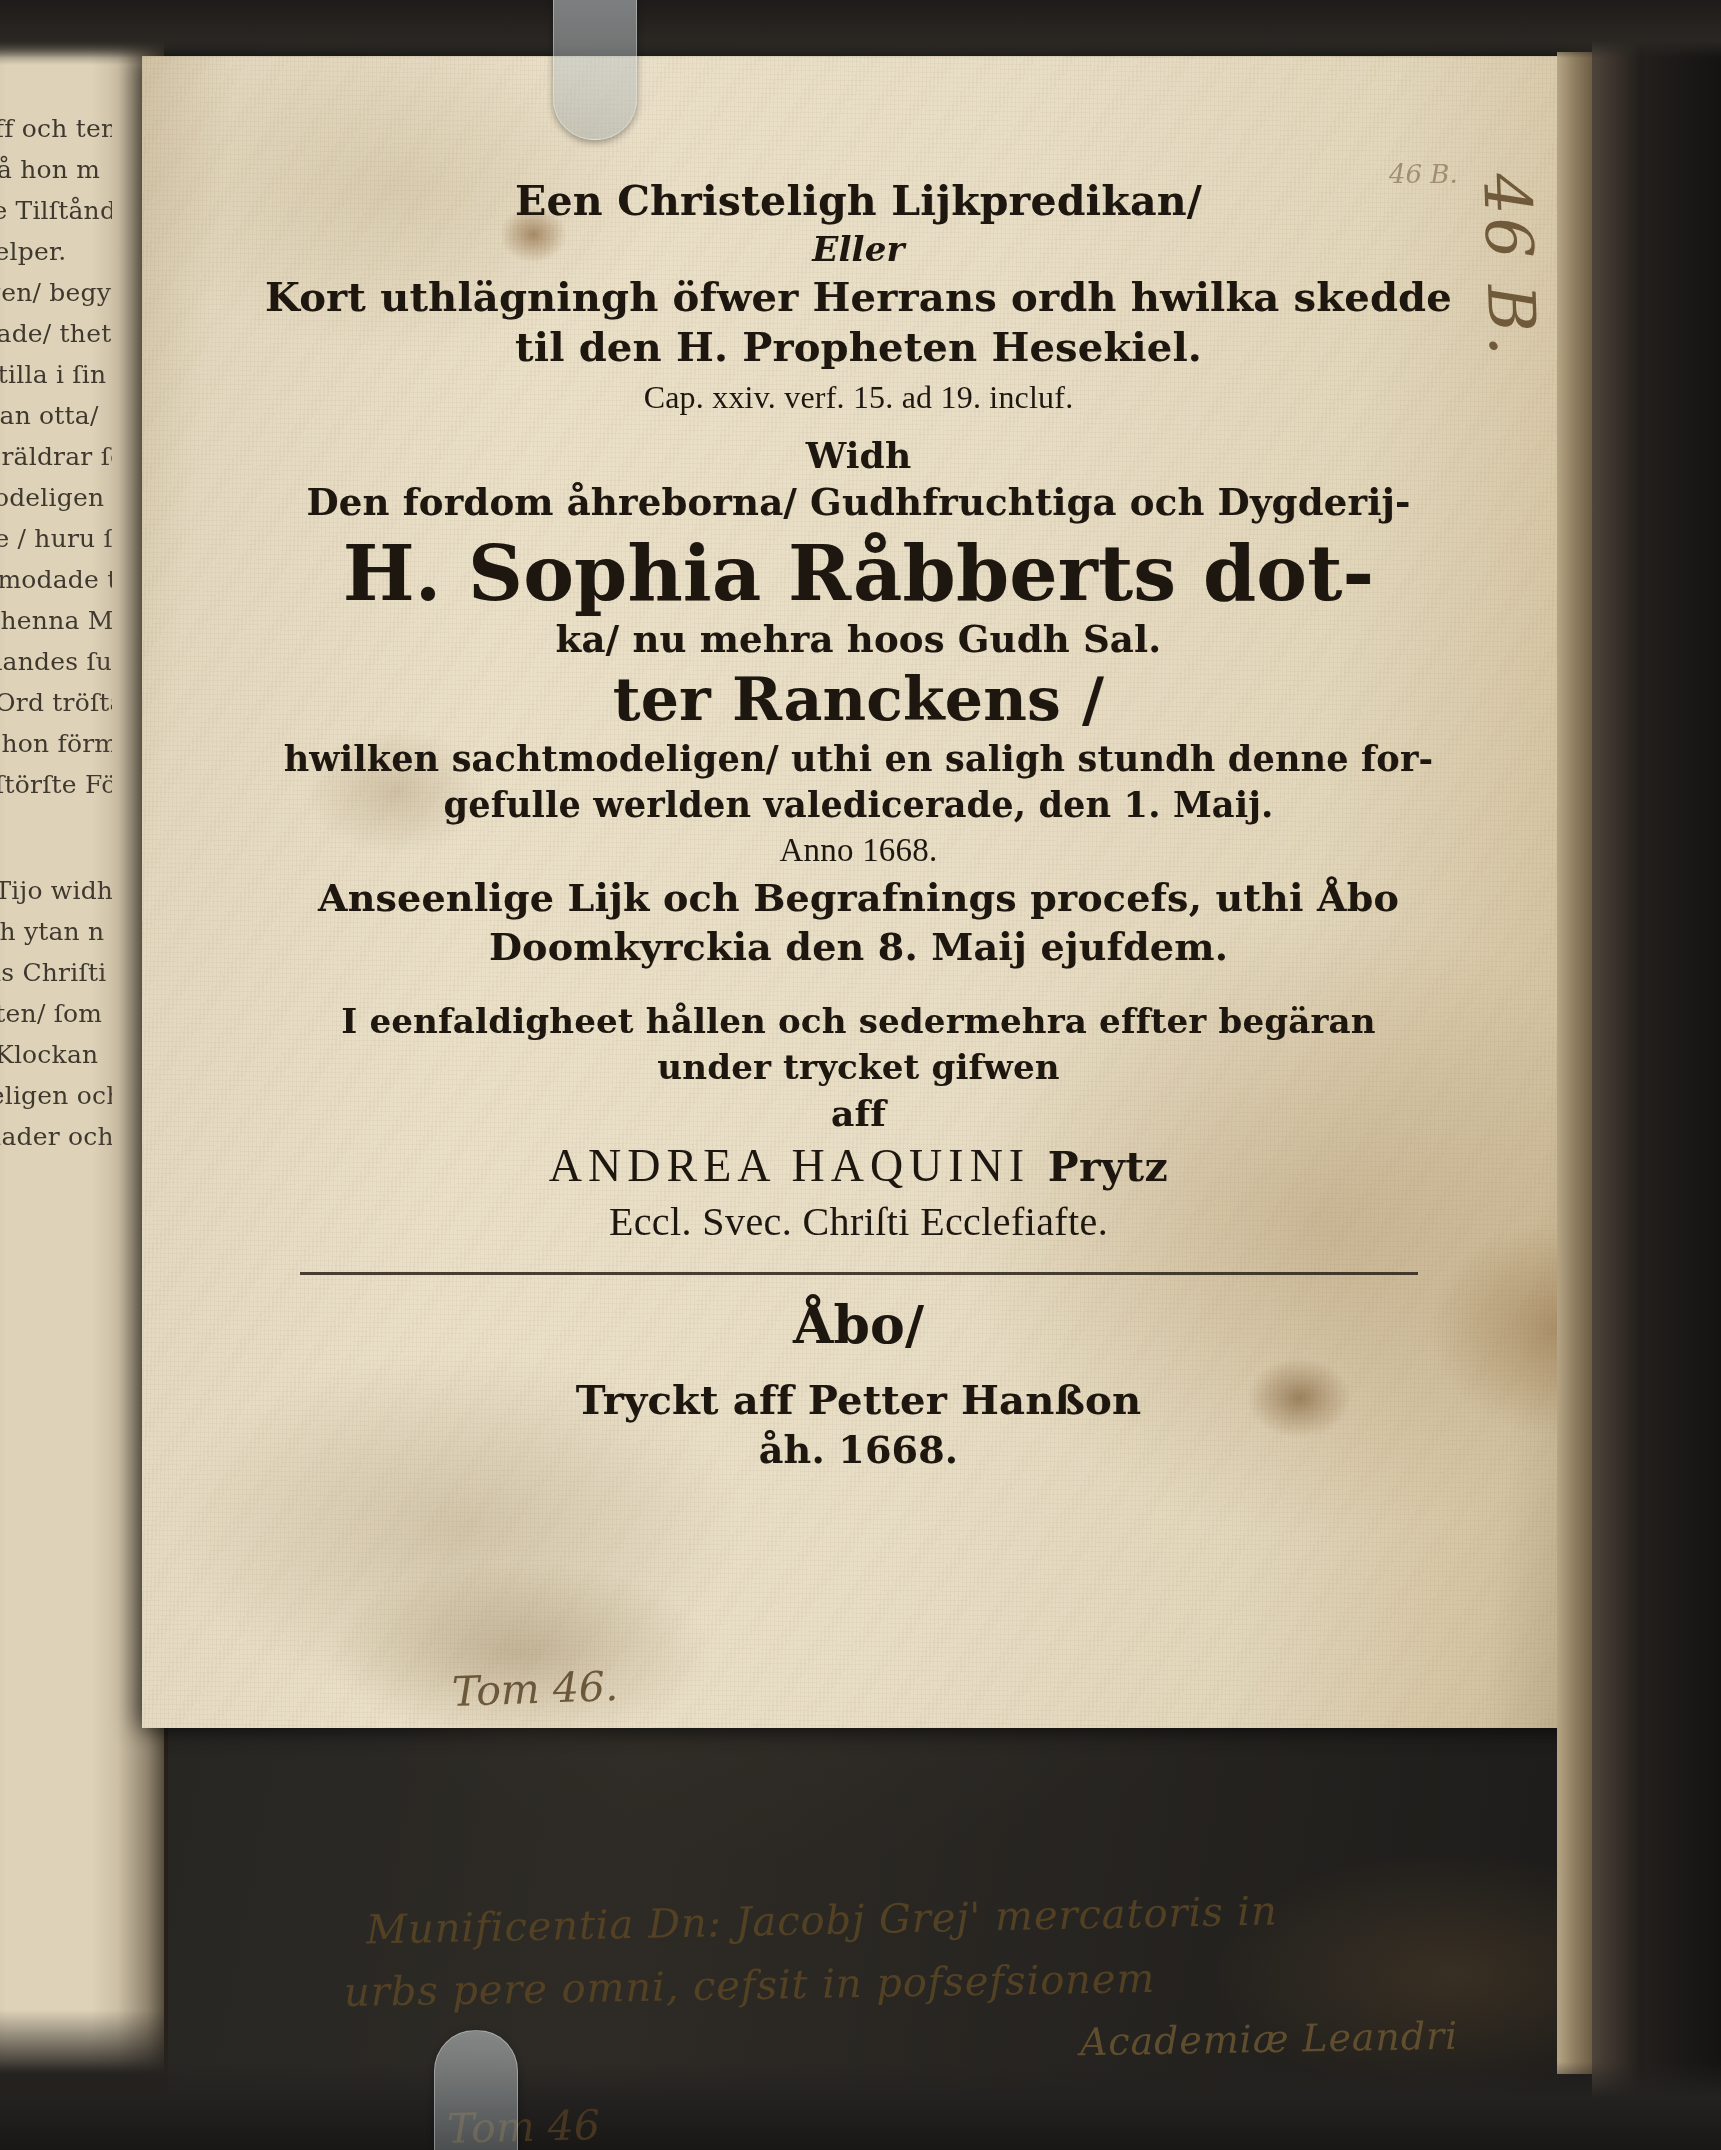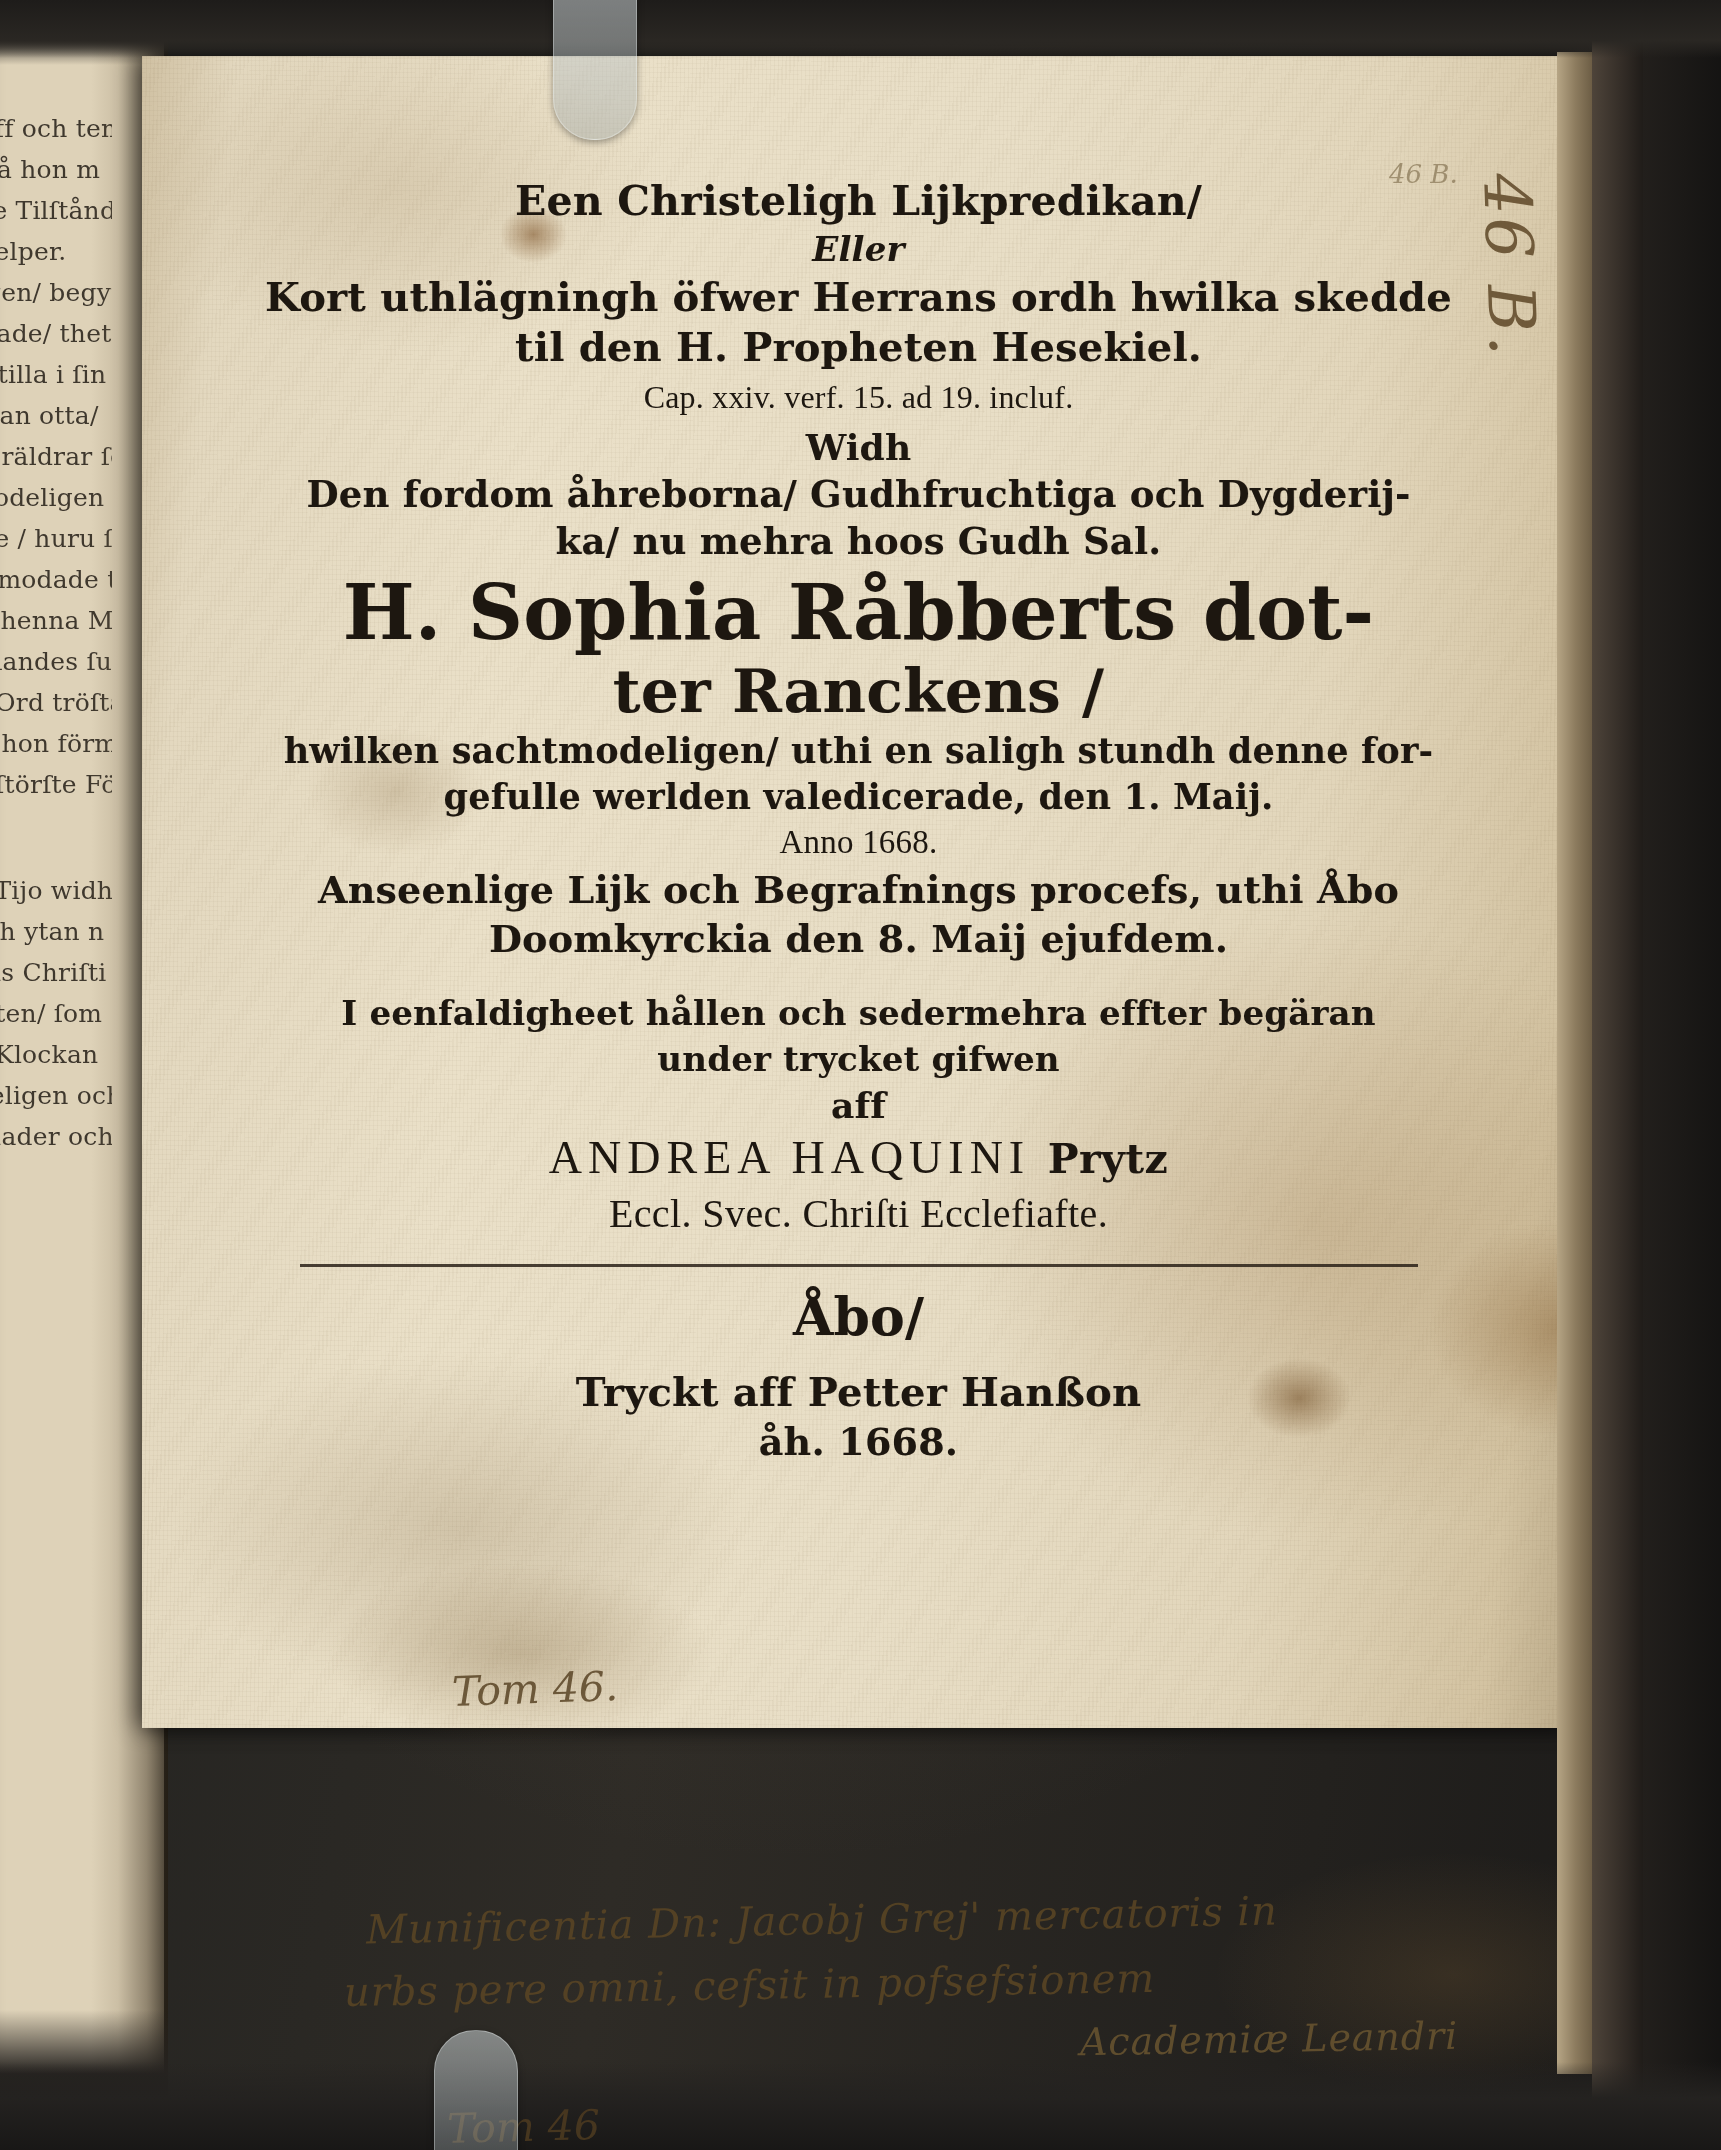--- a/index.html
+++ b/index.html
@@ -192,21 +192,21 @@
   }
   .roman {
     font-family: "Liberation Serif", serif;
     letter-spacing: 0.2px;
   }
 
   .l-head1 { font-size: 41px; line-height: 51px; }
   .l-eller { font-size: 34px; line-height: 45px; font-style: italic; }
   .l-head2 { font-size: 40px; line-height: 50px; }
   .l-cap   { font-size: 32px; line-height: 43px; margin-top: 4.3px; }
-  .l-wid   { font-size: 36px; line-height: 48px; margin-top: 4px; }
+  .l-wid   { font-size: 36px; line-height: 48px; margin-top: 12px; }
   .l-sub   { font-size: 37px; line-height: 47px; }
   .l-name  { font-size: 76px; line-height: 84px; margin-top: 6px; }
   .l-name2 { font-size: 60px; line-height: 73px; }
   .l-body  { font-size: 35px; line-height: 46px; }
   .l-anno  { font-size: 33px; line-height: 45px; }
   .l-proc  { font-size: 38px; line-height: 49px; }
   .l-gap   { height: 27px; }
   .l-small { font-size: 34px; line-height: 46px; }
   .l-aff   { font-size: 36px; line-height: 47px; }
   .l-author {
@@ -369,22 +369,22 @@
     <div class="foxing stain-e"></div>
 
     <div class="title-block">
       <p class="ln fraktur l-head1">Een Christeligh Lijkpredikan/</p>
       <p class="ln fraktur l-eller">Eller</p>
       <p class="ln fraktur l-head2">Kort uthlägningh öfwer Herrans ordh hwilka skedde</p>
       <p class="ln fraktur l-head2">til den H. Propheten Hesekiel.</p>
       <p class="ln roman l-cap">Cap. xxiv. verf. 15. ad 19. incluf.</p>
       <p class="ln fraktur l-wid">Widh</p>
       <p class="ln fraktur l-sub">Den fordom åhreborna/ Gudhfruchtiga och Dygderij-</p>
+      <p class="ln fraktur l-name">H. Sophia Råbberts dot-</p>
       <p class="ln fraktur l-sub">ka/ nu mehra hoos Gudh Sal.</p>
-      <p class="ln fraktur l-name">H. Sophia Råbberts dot-</p>
       <p class="ln fraktur l-name2">ter Ranckens /</p>
       <p class="ln fraktur l-body">hwilken sachtmodeligen/ uthi en saligh stundh denne for-</p>
       <p class="ln fraktur l-body">gefulle werlden valedicerade,  den 1. Maij.</p>
       <p class="ln roman l-anno">Anno 1668.</p>
       <p class="ln fraktur l-proc">Anseenlige Lijk och Begrafnings procefs, uthi Åbo</p>
       <p class="ln fraktur l-proc">Doomkyrckia den 8. Maij ejufdem.</p>
       <div class="l-gap"></div>
       <p class="ln fraktur l-small">I eenfaldigheet hållen och sedermehra effter begäran</p>
       <p class="ln fraktur l-small">under trycket gifwen</p>
       <p class="ln fraktur l-aff">aff</p>

